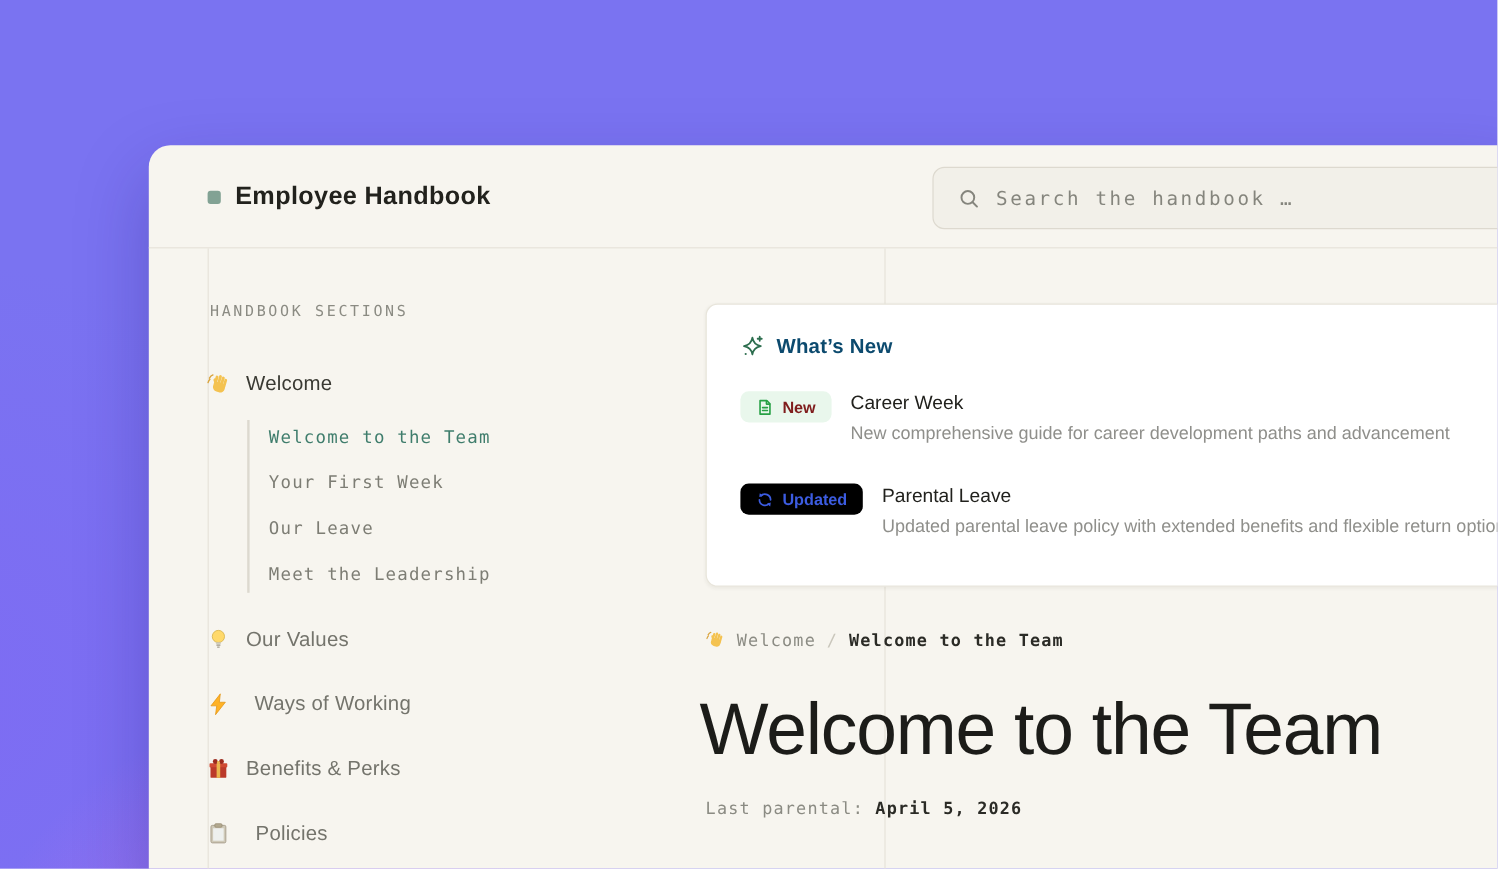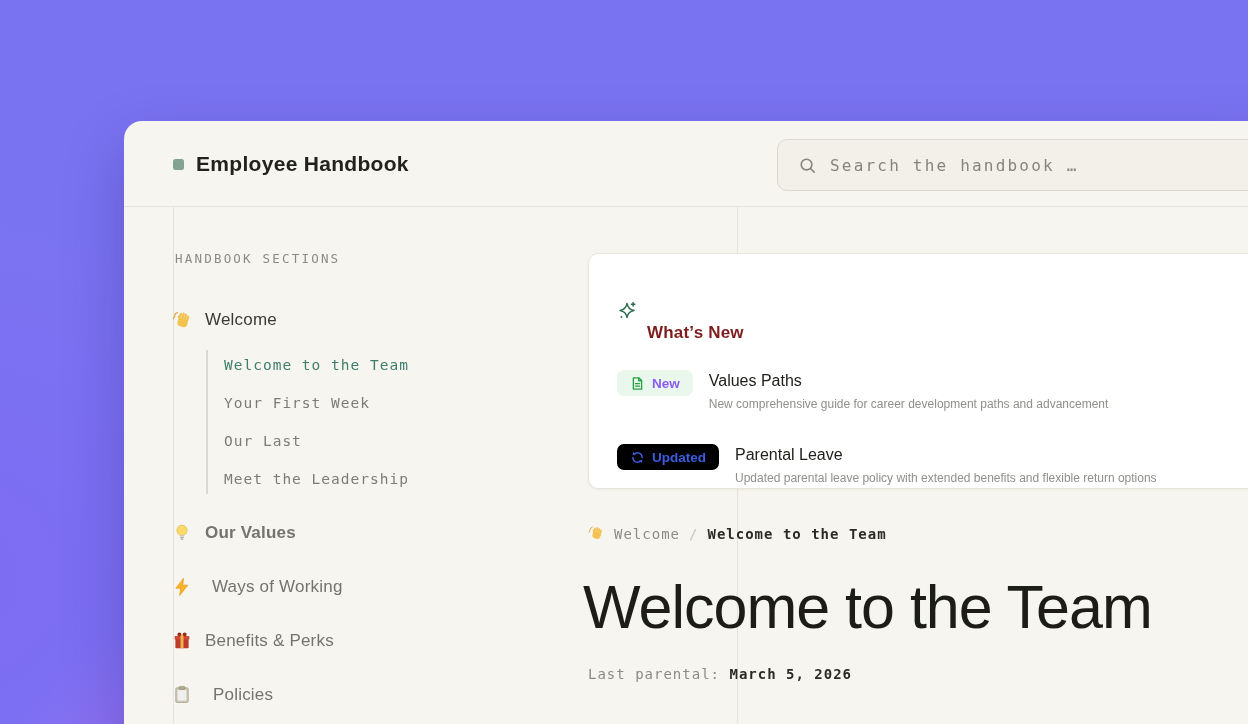--- a/index.html
+++ b/index.html
@@ -40,44 +40,44 @@
   .vrule-1 { left:49px; } .vrule-2 { left:613px; }
 
   
   .section-label { position:absolute; left:51px; top:130px;
     font-family:"DejaVu Sans Mono", monospace; font-size:12.5px; letter-spacing:2.2px; color:#8b8b83; }
   .nav-row { position:absolute; left:48px; display:flex; align-items:center; gap:12px;
     height:26px; cursor:pointer; }
   .nav-row .emoji-icon { width:21px; height:21px; display:inline-flex; }
   .nav-label { font-size:17px; color:#74746c; letter-spacing:.2px; }
   .nav-row.active .nav-label { color:#3a3a33; font-weight:500; }
-  .row-welcome { top:186px; } .row-values { top:399px;font-weight:bold; } .row-ways { top:453px;gap:19px; }
+  .row-welcome { top:186px; } .row-values { top:399px; } .row-ways { top:453px;gap:19px; }
   .row-benefits { top:507px; } .row-policies { top:561px;gap:20px; }
 
   .subnav-line { position:absolute; left:82px; top:229px; height:144px; width:2px; background:#dcd9cf; }
   .subnav-item { position:absolute; left:100px; font-family:"DejaVu Sans Mono", monospace;
     font-size:14.5px; letter-spacing:1px; color:#7d7d74; cursor:pointer; line-height:18px; }
   .subnav-item.active { color:#3f7d6c; }
   .sub-0 { top:235px; } .sub-1 { top:273px; } .sub-2 { top:311px; } .sub-3 { top:349px; }
 
   
   .whats-new { position:absolute; left:464px; top:132px; right:-24px; height:236px;
     background:#ffffff; border:1px solid #e8e5db; border-radius:10px;
     box-shadow:0 1px 3px rgba(40,35,10,.05); padding:25px 28px; overflow:hidden; }
   .wn-header { display:flex; align-items:center; gap:10px; }
-  .wn-title { font-size:17px; font-weight:700; color:#7f1d1d; letter-spacing:.2px;margin-top:44px; }
+  .wn-title { font-size:17px; font-weight:700; color:#0c4a6e; letter-spacing:.2px; }
   .wn-item { display:flex; align-items:flex-start; gap:16px; cursor:pointer; }
   .wn-item-1 { margin-top:27px; } .wn-item-2 { margin-top:33px; }
   .badge { display:inline-flex; align-items:center; gap:7px; height:26px;
     padding:0 13px; border-radius:7px; font-size:13.5px; font-weight:600; flex:0 0 auto; }
-  .badge-new { background:#e9f7ec; color:#8b5cf6; }
+  .badge-new { background:#e9f7ec; color:#7f1d1d; }
   .badge-updated { background:#000000; color:#3c5ce1; }
   .wn-text { min-width:0; }
   .wn-item-title { font-size:16px; font-weight:500; color:#21211d; line-height:22px; white-space:nowrap; }
-  .wn-item-desc { font-size:12px; color:#8f8f8b; margin-top:5px; white-space:nowrap; }
+  .wn-item-desc { font-size:15px; color:#8f8f8b; margin-top:5px; white-space:nowrap; }
 
   
   .breadcrumb { position:absolute; left:464px; top:404px; display:flex; align-items:center; gap:9px;
     font-family:"DejaVu Sans Mono", monospace; font-size:14px; letter-spacing:1px; }
   .breadcrumb .emoji-icon { width:17px; height:17px; display:inline-flex; }
   .crumb-section { color:#8b8b83; cursor:pointer; }
   .crumb-sep { color:#c9c6bb; }
   .crumb-page { color:#2b2b26; font-weight:700; }
 
   .page-title { position:absolute; left:459px; top:451px; font-size:61px; font-weight:500;
@@ -127,21 +127,21 @@
           </g>
           <path d="M2.4 4.8 Q3.5 3 5.2 2.3 M1.3 8.4 Q1.7 6.8 2.8 5.7" stroke="#d9a33c" stroke-width="1.1" fill="none" stroke-linecap="round"></path>
         </svg>
       </span>
       <span class="nav-label">Welcome</span>
     </div>
 
     <div class="subnav-line"></div>
     <div class="subnav-item sub-0 active">Welcome to the Team</div>
     <div class="subnav-item sub-1">Your First Week</div>
-    <div class="subnav-item sub-2">Our Last</div>
+    <div class="subnav-item sub-2">Our Leave</div>
     <div class="subnav-item sub-3">Meet the Leadership</div>
 
     <div class="nav-row row-values">
       <span class="emoji-icon">
         <svg viewBox="0 0 20 20" width="20" height="20">
           <circle cx="10" cy="7.4" r="5.1" fill="#ffd96a" stroke="#d8b44a" stroke-width="0.7"></circle>
           <rect x="7.9" y="12.2" width="4.2" height="1.3" rx="0.5" fill="#c9c4b4"></rect>
           <rect x="8.2" y="13.9" width="3.6" height="1.5" rx="0.6" fill="#b4ae9e"></rect>
           <rect x="8.8" y="15.7" width="2.4" height="1.1" rx="0.55" fill="#a49e8e"></rect>
         </svg>
@@ -200,21 +200,21 @@
           <span>
             <svg viewBox="0 0 20 20" width="15" height="15" fill="none" stroke="#27a145" stroke-width="1.8" stroke-linejoin="round" stroke-linecap="round">
               <path d="M4.5 2.5 H12 L15.5 6 V17.5 H4.5 Z"></path>
               <path d="M11.6 2.8 V6.3 H15.2"></path>
               <path d="M7.3 10.2 h5.4 M7.3 13.4 h5.4"></path>
             </svg>
           </span>
           <span>New</span>
         </span>
         <div class="wn-text">
-          <div class="wn-item-title">Values Paths</div>
+          <div class="wn-item-title">Career Week</div>
           <div class="wn-item-desc">New comprehensive guide for career development paths and advancement</div>
         </div>
       </div>
 
       <div class="wn-item wn-item-2">
         <span class="badge badge-updated">
           <span>
             <svg viewBox="0 0 20 20" width="15" height="15">
               <g stroke="#3c5ce1" stroke-width="1.9" fill="none" stroke-linecap="round">
                 <path d="M16.2 10 a6.2 6.2 0 0 0 -10.6 -4.4"></path>
@@ -249,17 +249,17 @@
       </span>
       <span class="crumb-section">Welcome</span>
       <span class="crumb-sep">/</span>
       <span class="crumb-page">Welcome to the Team</span>
     </div>
 
     <h1 class="page-title">Welcome to the Team</h1>
 
     <div class="last-updated">
       <span>Last parental:</span>
-      <b>March 5, 2026</b>
+      <b>April 5, 2026</b>
     </div>
 
   </div>
 </div>
 
 </body></html>

